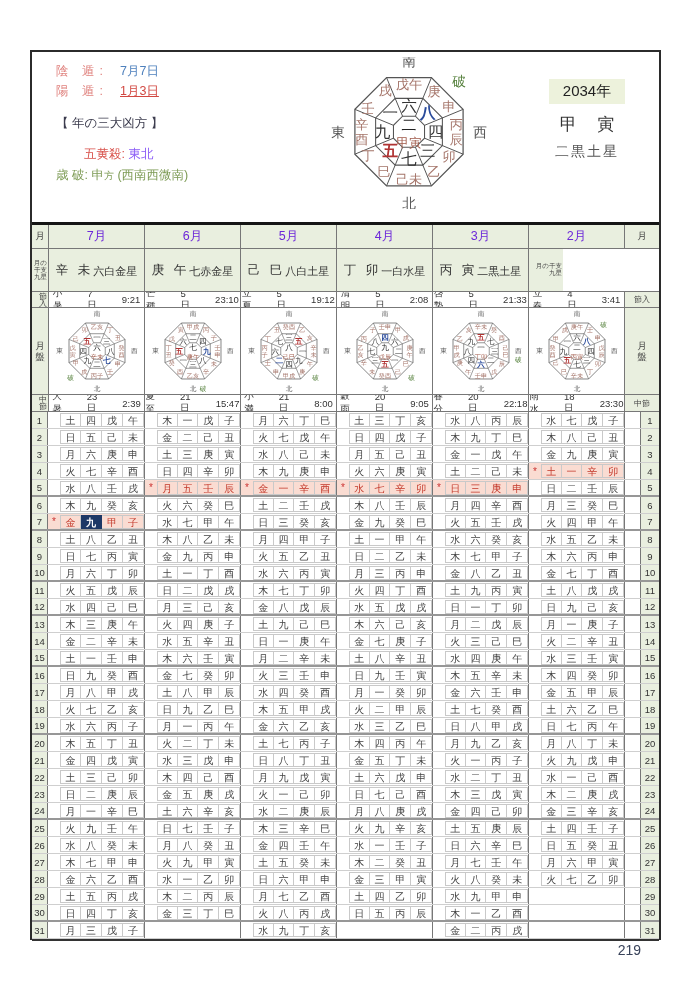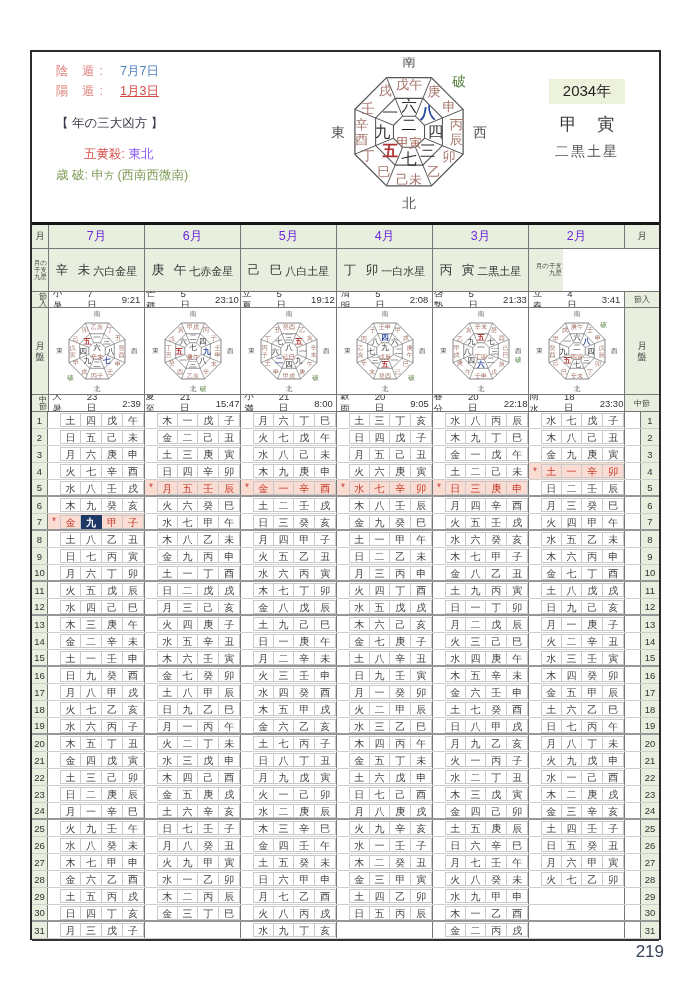--- a/index.html
+++ b/index.html
@@ -44,21 +44,21 @@
   .dc2{width:19px;background:#e9efdf;font-size:9.5px;color:#333;display:flex;align-items:center;justify-content:center;box-sizing:border-box;border-left:1px solid #777;}
   .sp{width:16px;box-sizing:border-box;border-left:1px solid #777;}
   .mc{width:96px;height:100%;display:flex;border-left:1px solid #777;box-sizing:border-box;align-items:center;}
   .mc:nth-child(2){border-left:none;}
   .mc.pk{background:#fadcd2;}
   .mk{width:12px;font-size:10px;color:#cc3433;text-align:center;}
   .bx{width:21px;height:14px;border:1px solid #c9c9c9;border-left:none;font-size:10px;line-height:13px;text-align:center;box-sizing:border-box;color:#444;background:transparent;}
   .bx.first{border-left:1px solid #c9c9c9;}
   .pk .bx{color:#c3392b;}
   .bx.nv{background:#1d3866;border-color:#1d3866;color:#fff;font-weight:bold;}
-  .pagenum{position:absolute;right:29px;top:942px;font-size:17px;color:#39435a;}
+  .pagenum{position:absolute;right:52px;top:942px;font-size:14px;color:#39435a;}
 </style>
 </head>
 <body>
 
 <div class="frame">
 
   <div class="ton">
     <div><span class="lab">陰 遁:</span><span class="v-blue">7月7日</span></div>
     <div><span class="lab">陽 遁:</span><span class="v-red">1月3日</span></div>
   </div>

